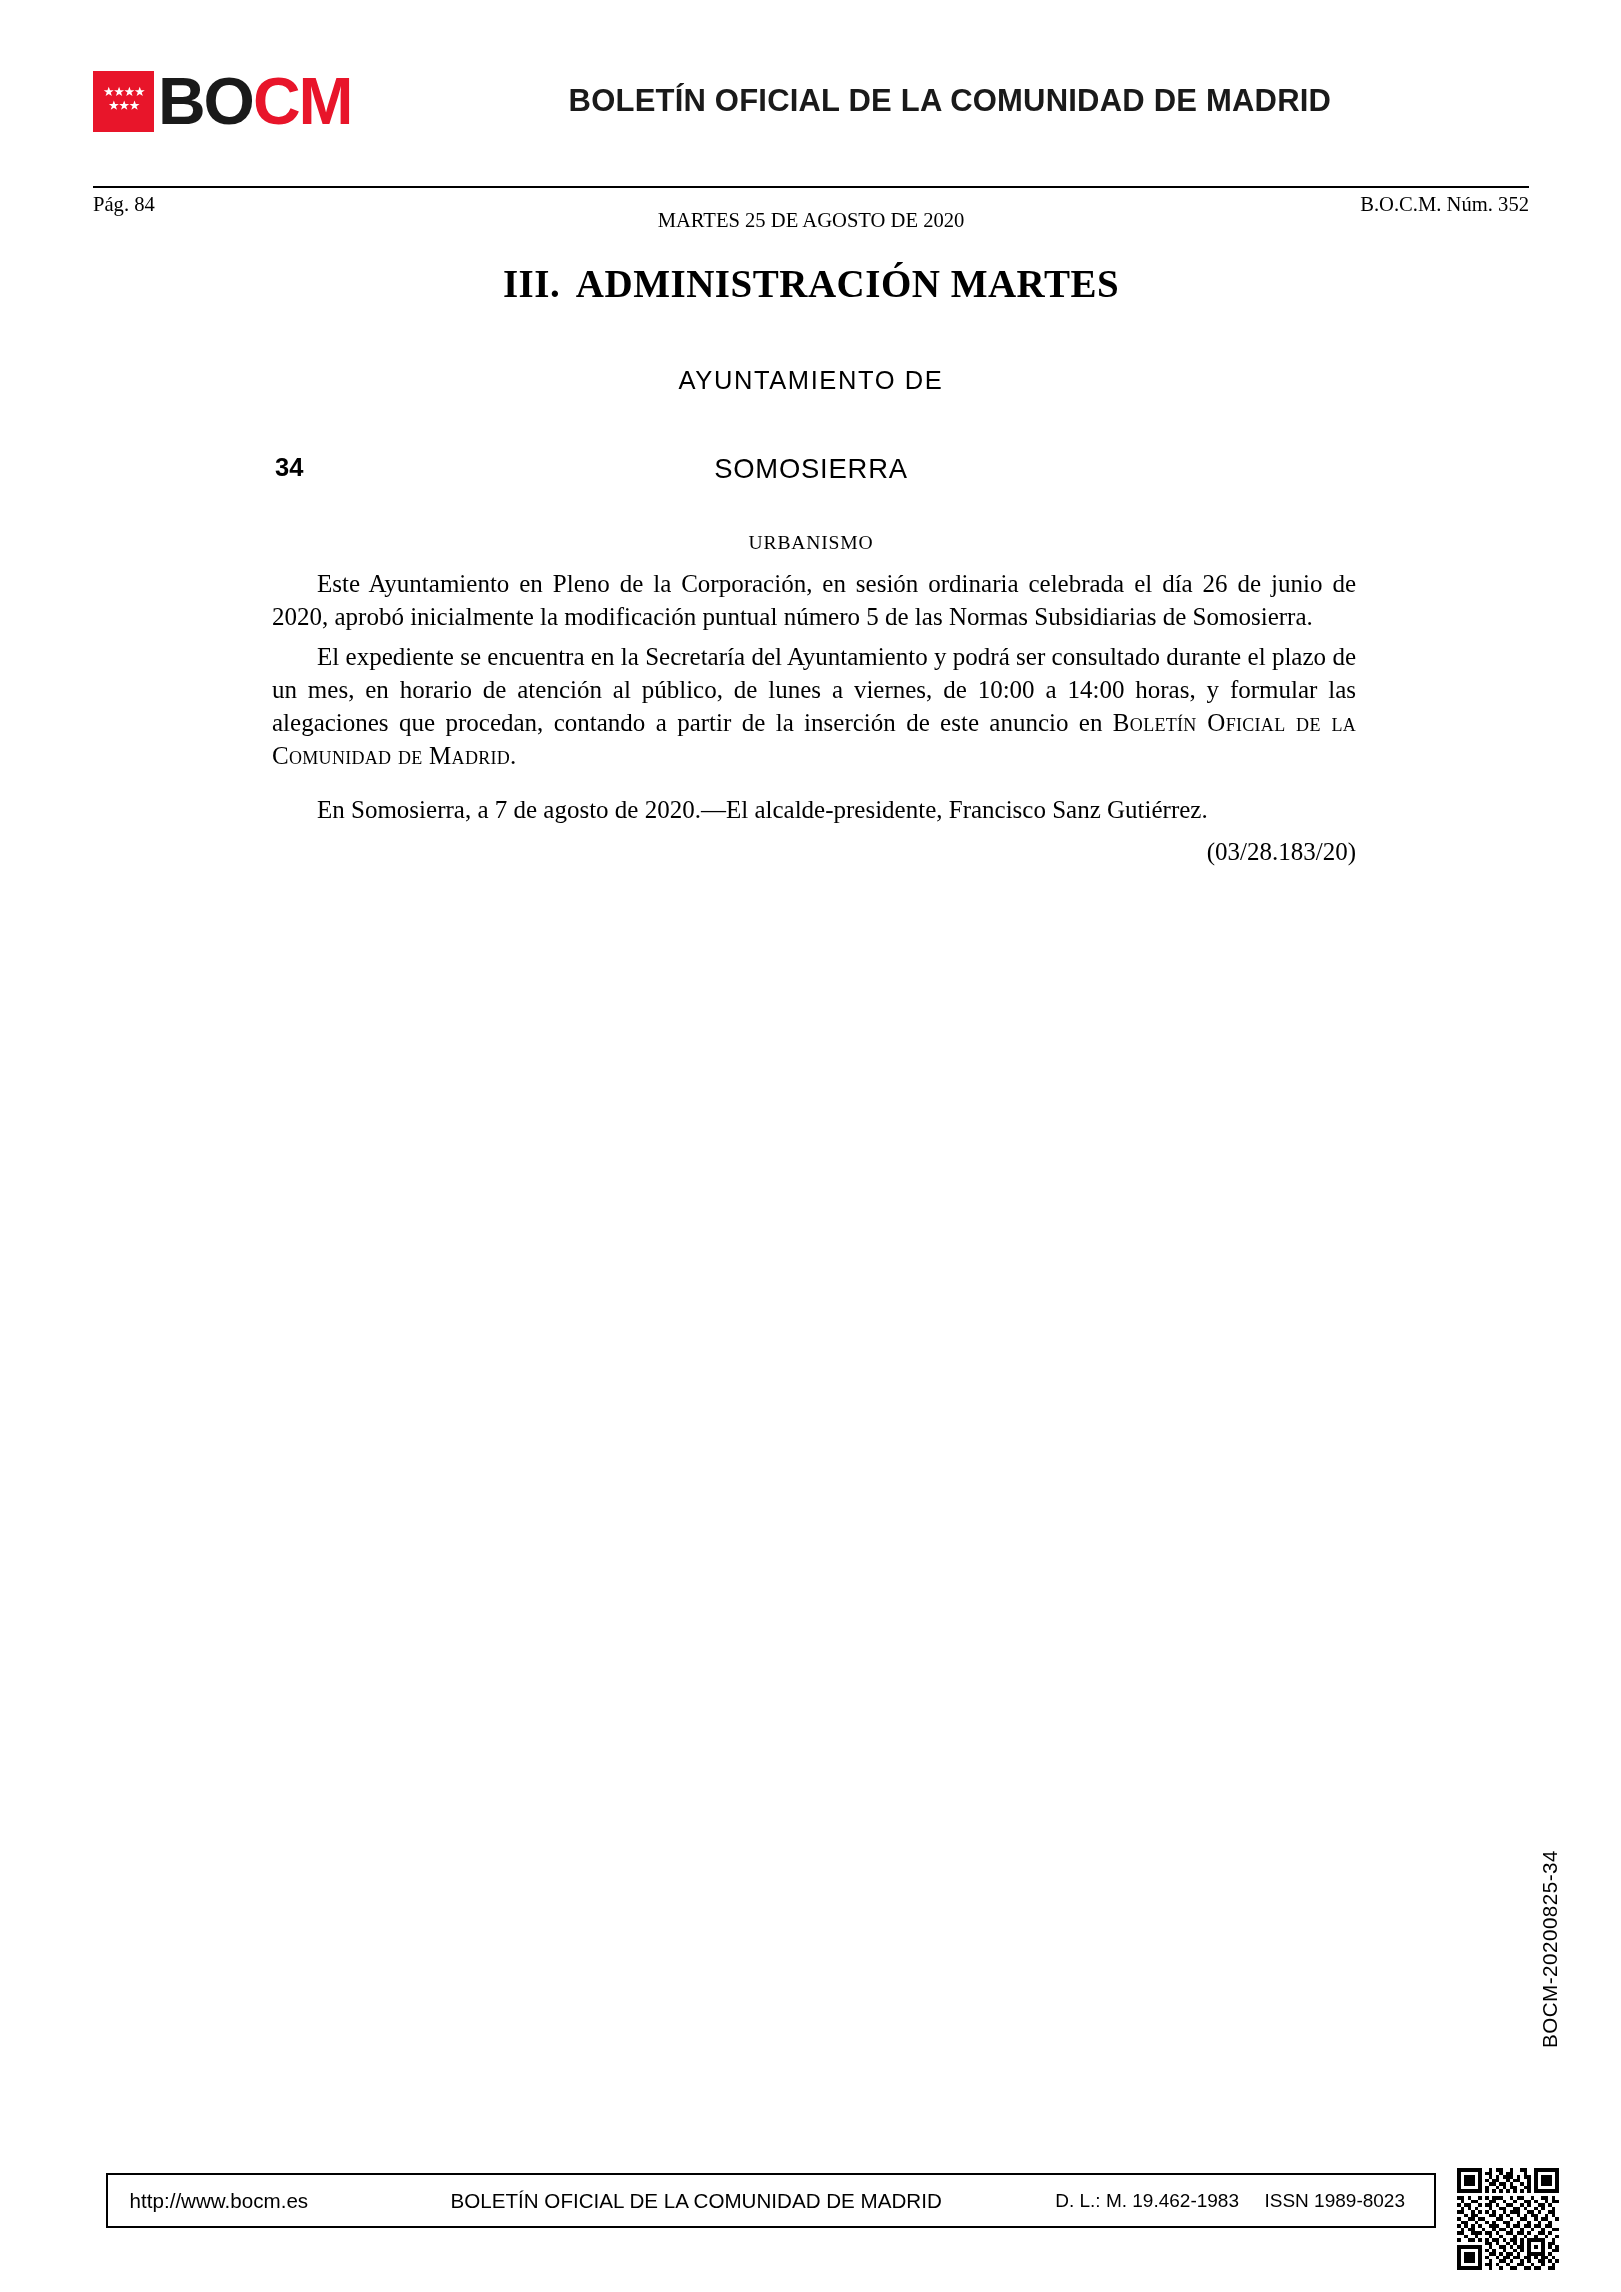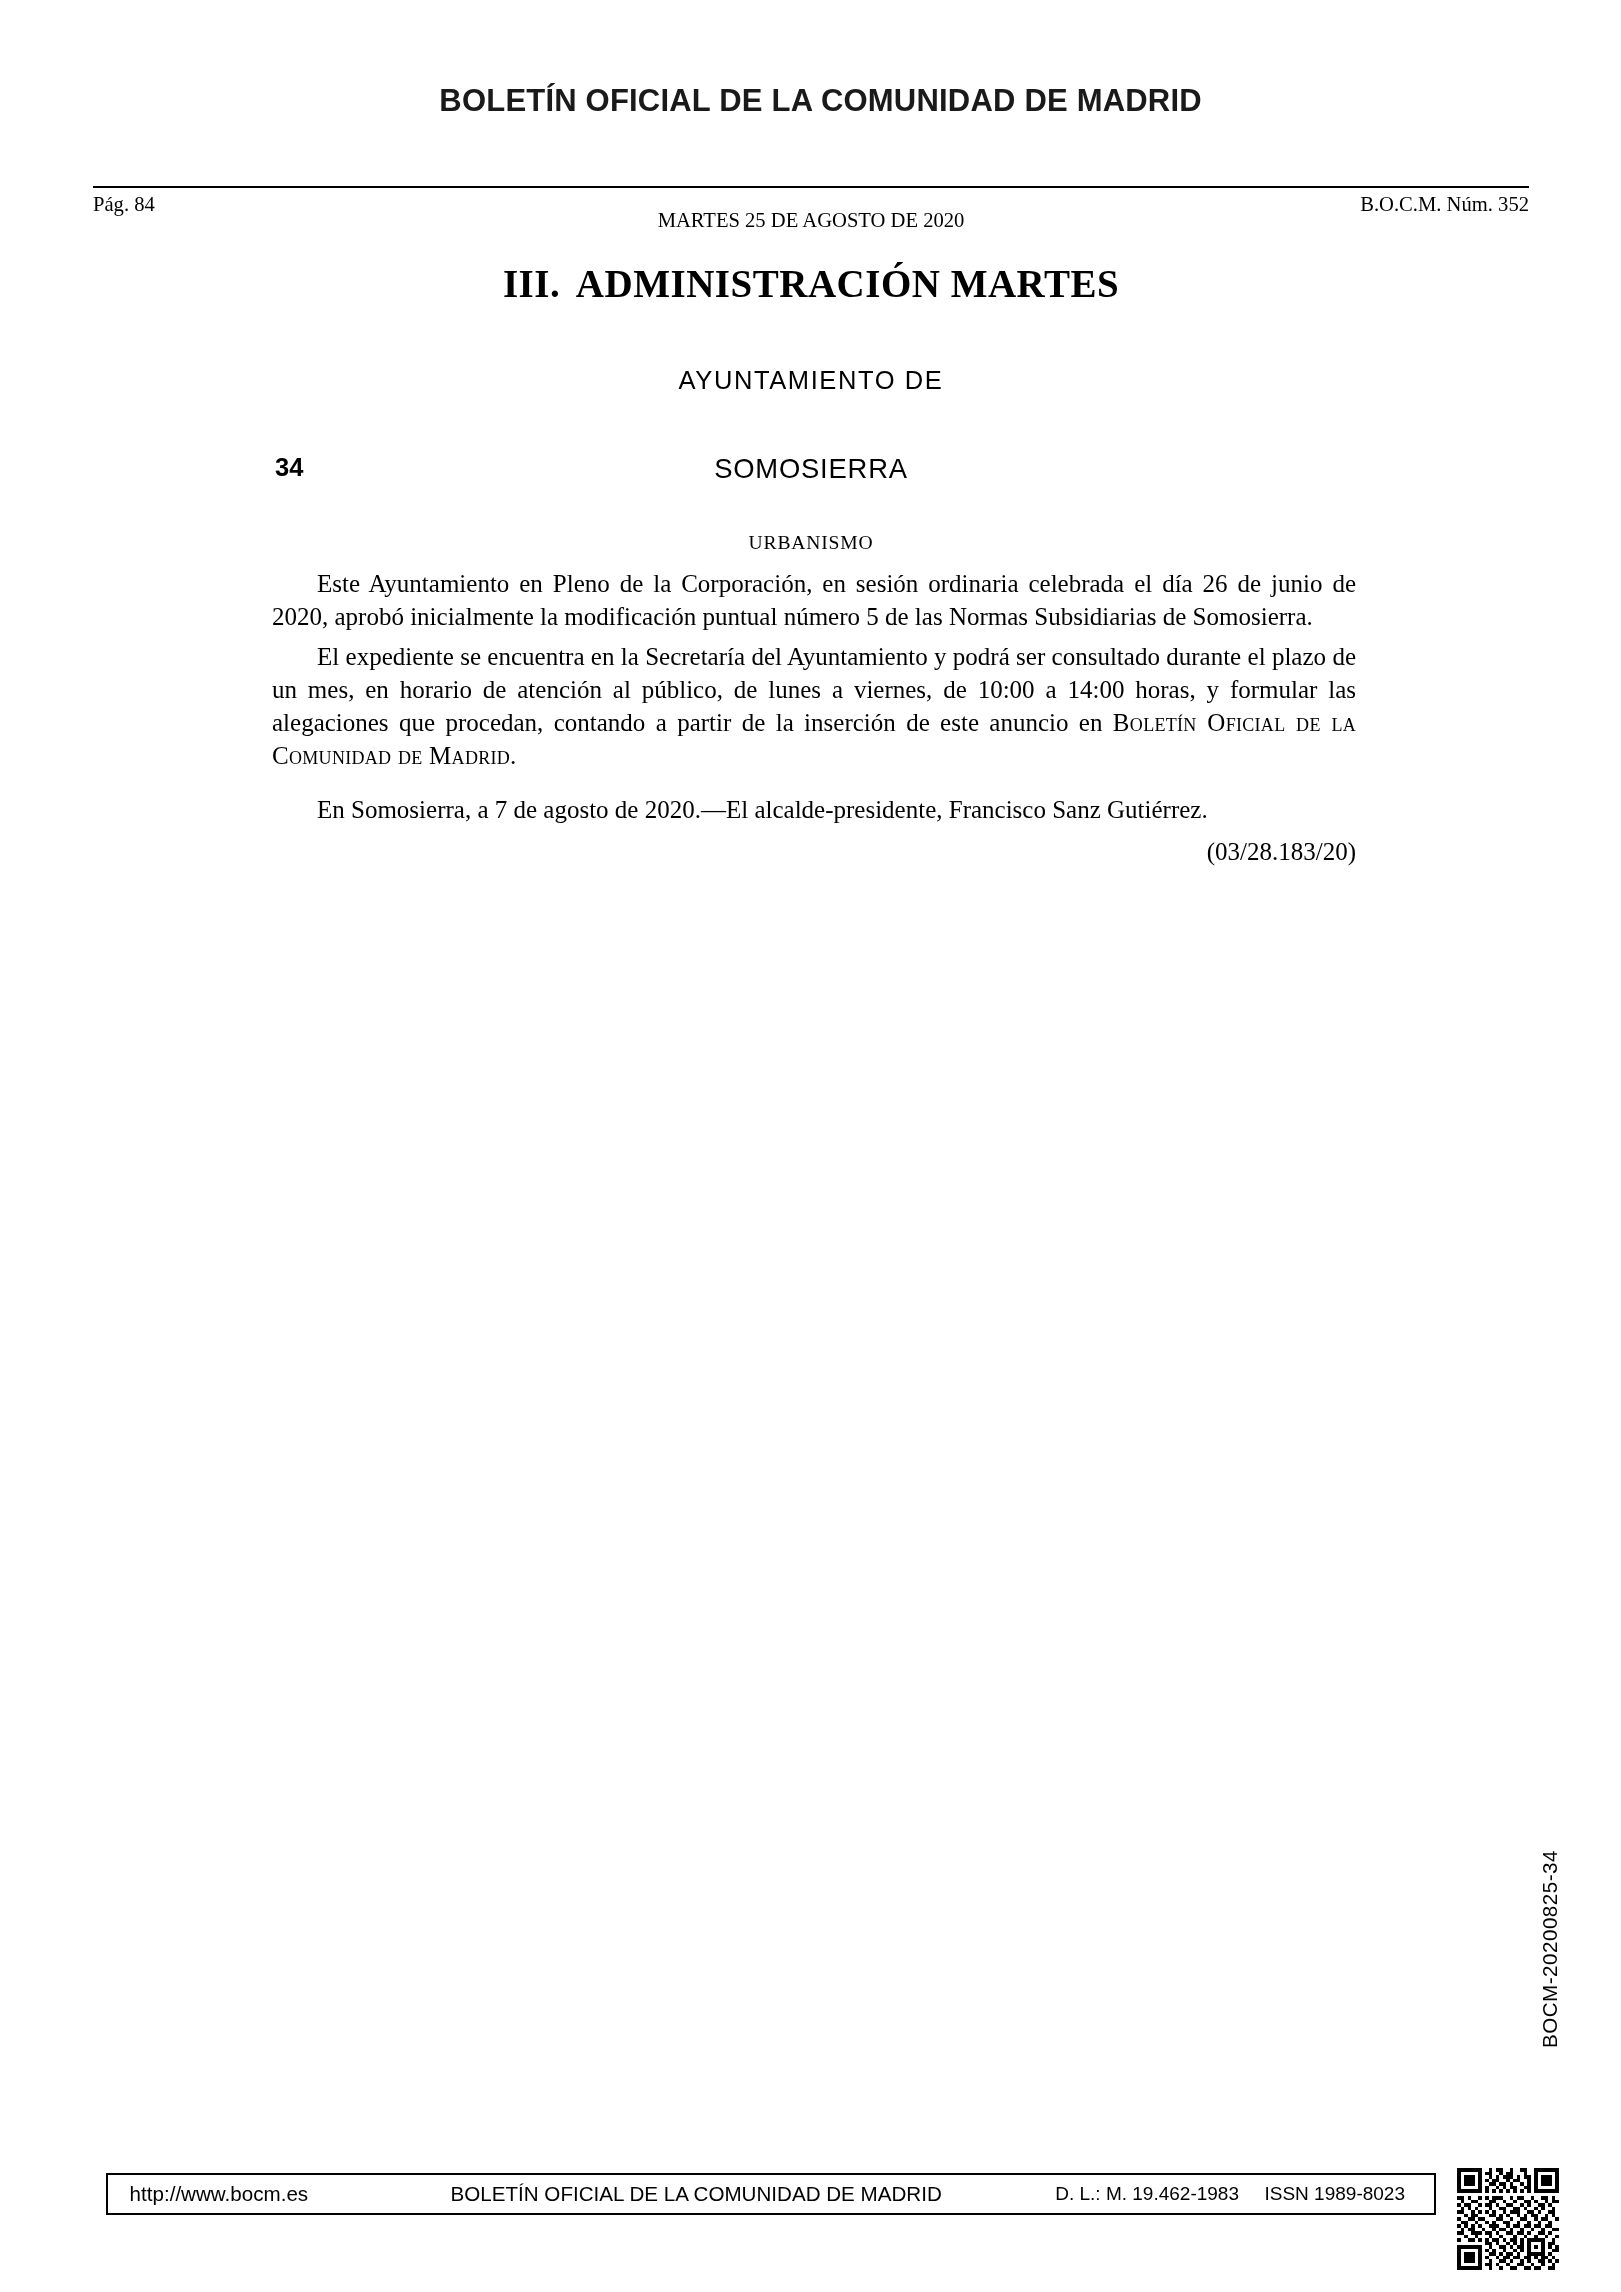--- a/index.html
+++ b/index.html
@@ -217,21 +217,21 @@
     white-space: nowrap;
     color: #000;
   }
 
   
   .footer-box {
     position: absolute;
     left: 106px;
     top: 2173px;
     width: 1330px;
-    height: 42px;
+    height: 55px;
     border: 2.5px solid #000;
     box-sizing: border-box;
     display: flex;
     align-items: center;
     font-family: "Liberation Sans", sans-serif;
     font-size: 20.6px;
   }
   .footer-url {
     flex: 0 0 auto;
     padding-left: 21.6px;
@@ -265,20 +265,37 @@
     height: 102px;
   }
   .qr svg { display: block; width: 100%; height: 100%; }
 </style>
 </head>
 <body>
 
 <div class="page">
 
   <div class="masthead">
+    <div class="logo">
+      <div class="logo-shield">
+        <svg viewBox="0 0 62 62" width="61" height="61" aria-hidden="true">
+          <rect x="0" y="0" width="62" height="62" fill="#e8152a"></rect>
+          <g fill="#ffffff">
+            <polygon points="16,16 17.3,19.6 21.1,19.6 18.0,21.9 19.2,25.5 16,23.3 12.8,25.5 14.0,21.9 10.9,19.6 14.7,19.6"></polygon>
+            <polygon points="26.5,16 27.8,19.6 31.6,19.6 28.5,21.9 29.7,25.5 26.5,23.3 23.3,25.5 24.5,21.9 21.4,19.6 25.2,19.6"></polygon>
+            <polygon points="37,16 38.3,19.6 42.1,19.6 39.0,21.9 40.2,25.5 37,23.3 33.8,25.5 35.0,21.9 31.9,19.6 35.7,19.6"></polygon>
+            <polygon points="47.5,16 48.8,19.6 52.6,19.6 49.5,21.9 50.7,25.5 47.5,23.3 44.3,25.5 45.5,21.9 42.4,19.6 46.2,19.6"></polygon>
+            <polygon points="21.2,30 22.5,33.6 26.3,33.6 23.2,35.9 24.4,39.5 21.2,37.3 18.0,39.5 19.2,35.9 16.1,33.6 19.9,33.6"></polygon>
+            <polygon points="31.7,30 33.0,33.6 36.8,33.6 33.7,35.9 34.9,39.5 31.7,37.3 28.5,39.5 29.7,35.9 26.6,33.6 30.4,33.6"></polygon>
+            <polygon points="42.2,30 43.5,33.6 47.3,33.6 44.2,35.9 45.4,39.5 42.2,37.3 39.0,39.5 40.2,35.9 37.1,33.6 40.9,33.6"></polygon>
+          </g>
+        </svg>
+      </div>
+      <div class="logo-text"><span class="logo-bo">BO</span><span class="logo-cm">CM</span></div>
+    </div>
     <div class="masthead-title">BOLETÍN OFICIAL DE LA COMUNIDAD DE MADRID</div>
   </div>
 
   <div class="header-rule"></div>
 
   <div class="pageinfo">
     <span class="left">Pág. 84</span>
     <span class="center">MARTES 25 DE AGOSTO DE 2020</span>
     <span class="right">B.O.C.M. Núm. 352</span>
   </div>

